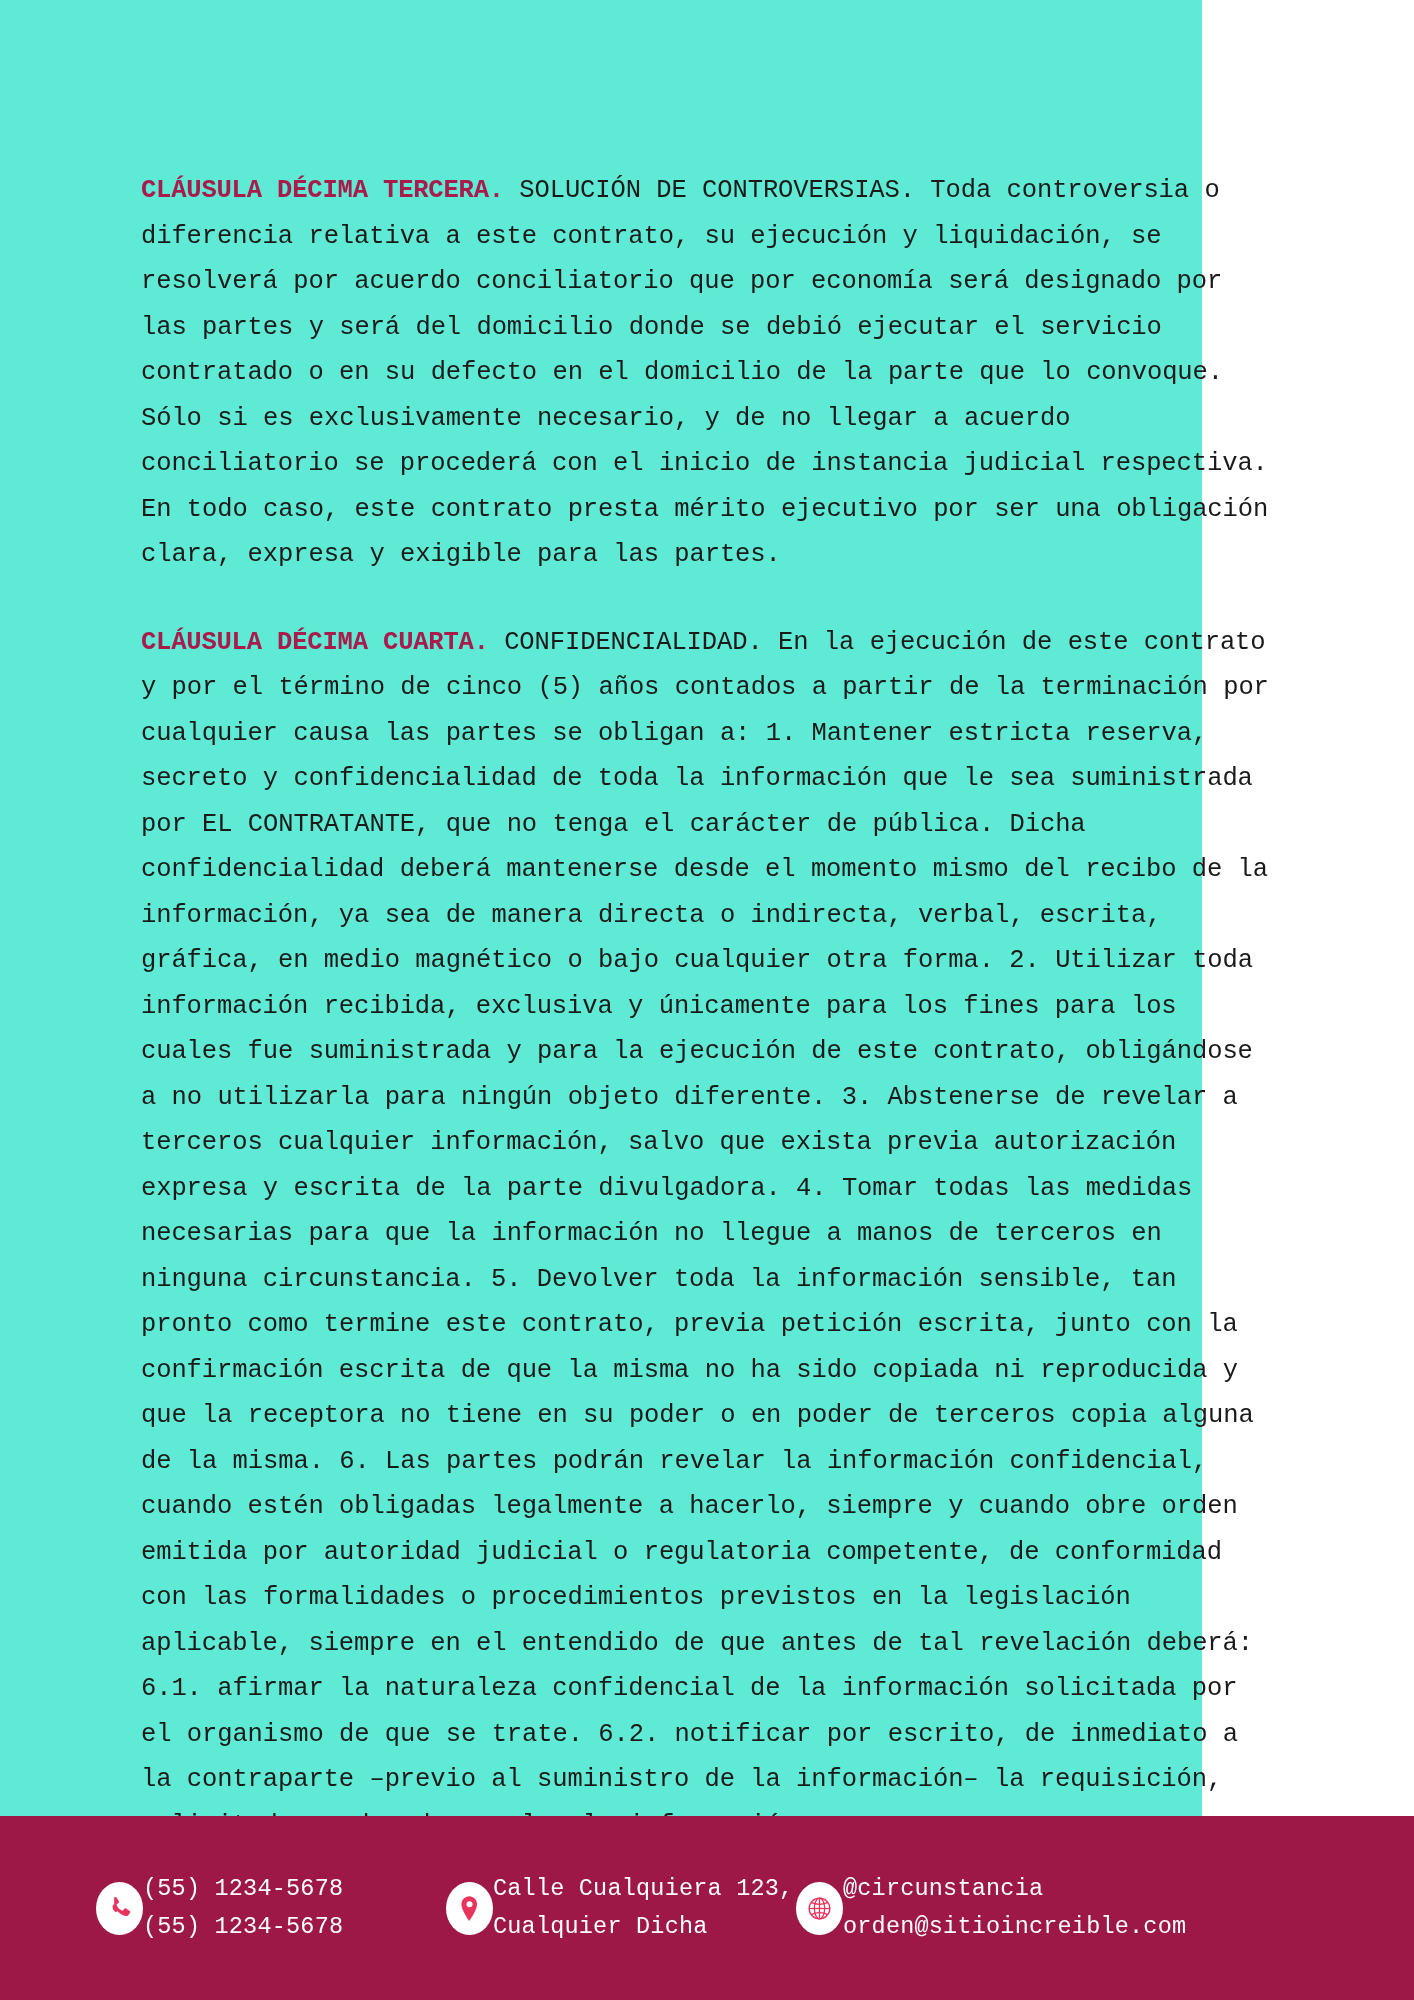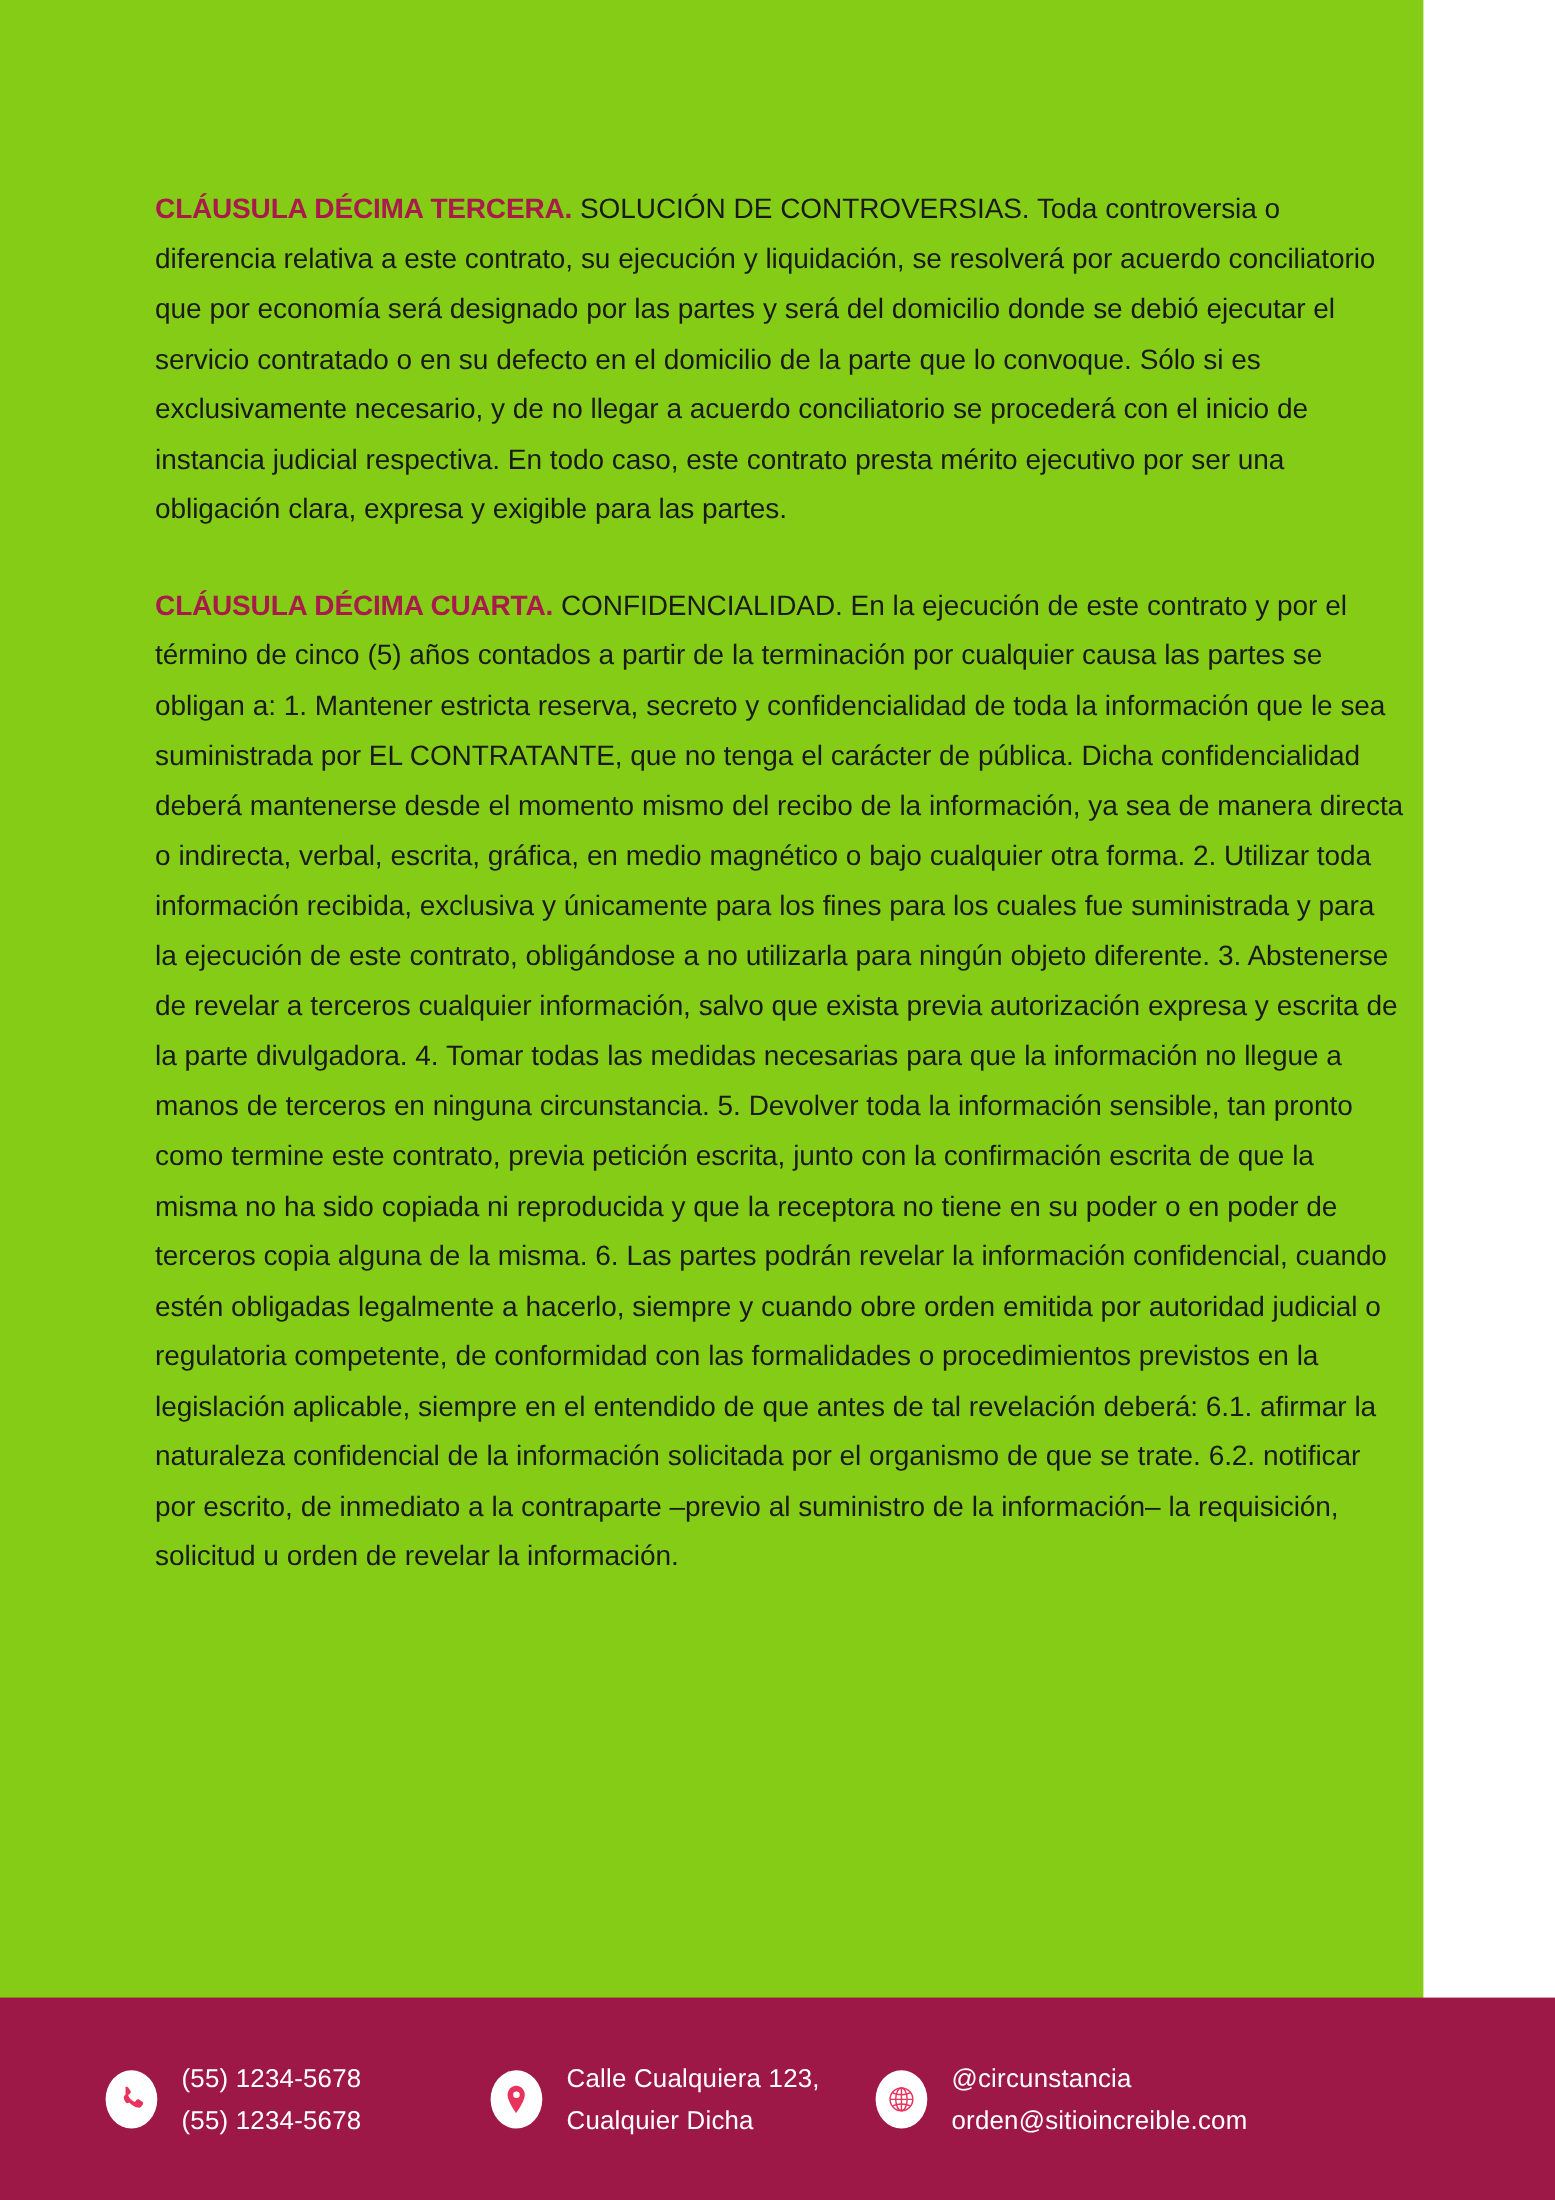--- a/index.html
+++ b/index.html
@@ -9,24 +9,25 @@
   body {
     width: 1414px;
     height: 2000px;
     background: #ffffff;
     font-family: "Liberation Sans", sans-serif;
     overflow: hidden;
   }
 
   .page {
     position: relative;
-    width: 1294px;
+    width: 1202px;
     height: 2000px;
-    background: #84cc16;
+    background: #5eead4;
     box-sizing: border-box;
+    font-family: Liberation Mono, monospace;
   }
 
   
   .content {
     position: absolute;
     left: 141px;
     top: 168px;
     width: 1135px;
   }
 
@@ -58,21 +59,20 @@
     background: #9E1847;
     display: flex;
     align-items: center;
     box-sizing: border-box;
     padding: 0 84px 0 96px;
   }
 
   .footer-col {
     display: flex;
     align-items: center;
-    gap: 22px;
   }
   .footer-col.c1 { width: 350px; }
   .footer-col.c2 { width: 350px; }
   .footer-col.c3 { width: 430px; }
 
   .badge {
     flex: 0 0 auto;
     width: 47px;
     height: 53px;
     border-radius: 50%;

